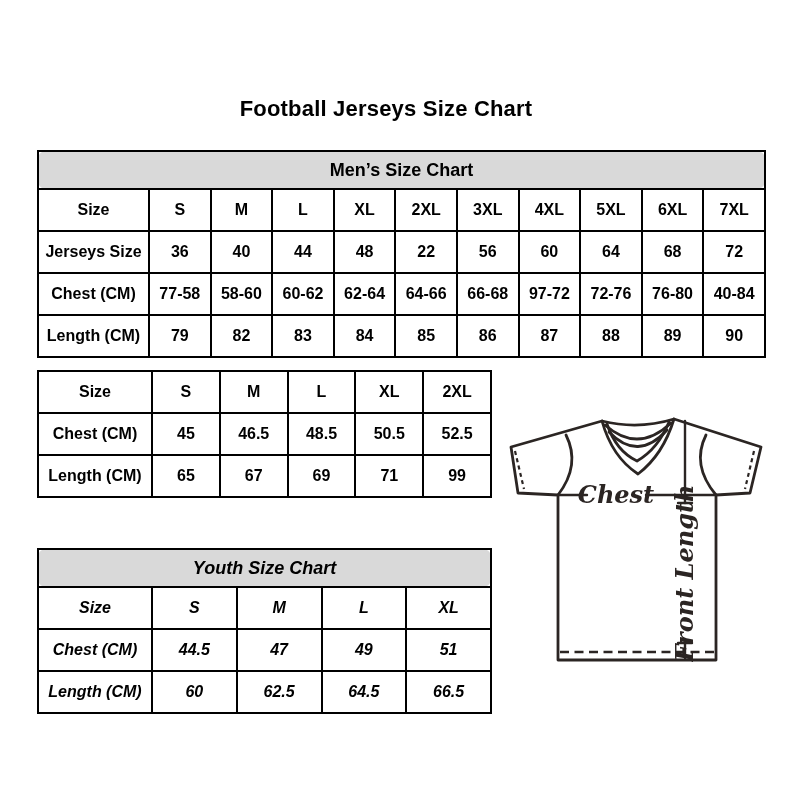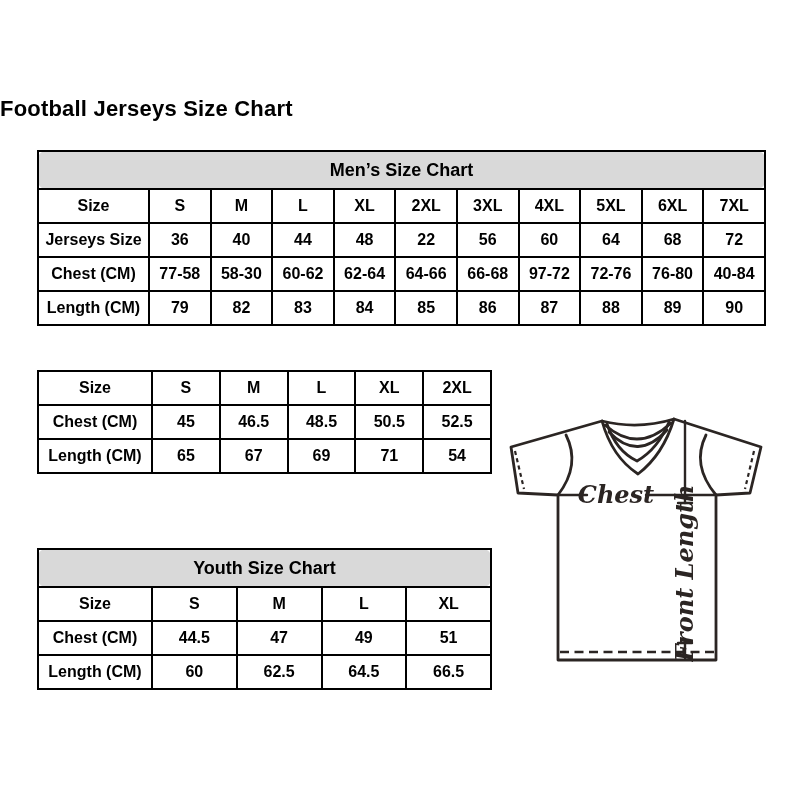--- a/index.html
+++ b/index.html
@@ -9,21 +9,21 @@
   }
   .page {
     position: relative;
     width: 800px; height: 800px;
     background: #ffffff;
     overflow: hidden;
   }
   .page-title {
     position: absolute;
     top: 96px; left: 0; width: 772px;
-    text-align: left;
+    text-align: center;
     font-size: 22px;
     font-weight: bold;
     color: #000000;
     letter-spacing: 0.2px;
   }
   table.size-chart {
     position: absolute;
     border-collapse: collapse;
     table-layout: fixed;
     left: 37px;
@@ -40,25 +40,25 @@
     overflow: hidden;
     white-space: nowrap;
   }
   table.size-chart th.chart-title-cell {
     background: #d9d9d9;
     font-size: 18px;
     height: 36px;
     border-radius: 8px;
   }
   table.size-chart tr.data-row {
-    height: 34px;
+    height: 42px;
   }
   table.men-table   { top: 150px; width: 729px; }
   table.women-table { top: 370px; width: 455px; }
-  table.youth-table { top: 548px; width: 455px; }
+  table.youth-table { top: 548px; width: 455px; font-style: italic; }
   table.men-table   col.label-col { width: 111px; }
   table.women-table col.label-col { width: 114px; }
   table.youth-table col.label-col { width: 114px; }
   .jersey-wrap {
     position: absolute;
     left: 499px; top: 409px;
     width: 272px; height: 262px; text-decoration: underline;
   }
   .jersey-wrap svg { display: block; }
   .diagram-label {
@@ -114,21 +114,21 @@
           <td>22</td>
           <td>56</td>
           <td>60</td>
           <td>64</td>
           <td>68</td>
           <td>72</td>
         </tr>
         <tr class="data-row">
           <td>Chest (CM)</td>
           <td>77-58</td>
-          <td>58-30</td>
+          <td>58-60</td>
           <td>60-62</td>
           <td>62-64</td>
           <td>64-66</td>
           <td>66-68</td>
           <td>97-72</td>
           <td>72-76</td>
           <td>76-80</td>
           <td>40-84</td>
         </tr>
         <tr class="data-row">
@@ -172,21 +172,21 @@
           <td>48.5</td>
           <td>50.5</td>
           <td>52.5</td>
         </tr>
         <tr class="data-row">
           <td>Length (CM)</td>
           <td>65</td>
           <td>67</td>
           <td>69</td>
           <td>71</td>
-          <td>54</td>
+          <td>99</td>
         </tr>
       </tbody>
     </table>
 
   <table class="size-chart youth-table">
       <colgroup>
         <col class="label-col">
         <col>
         <col>
         <col>

